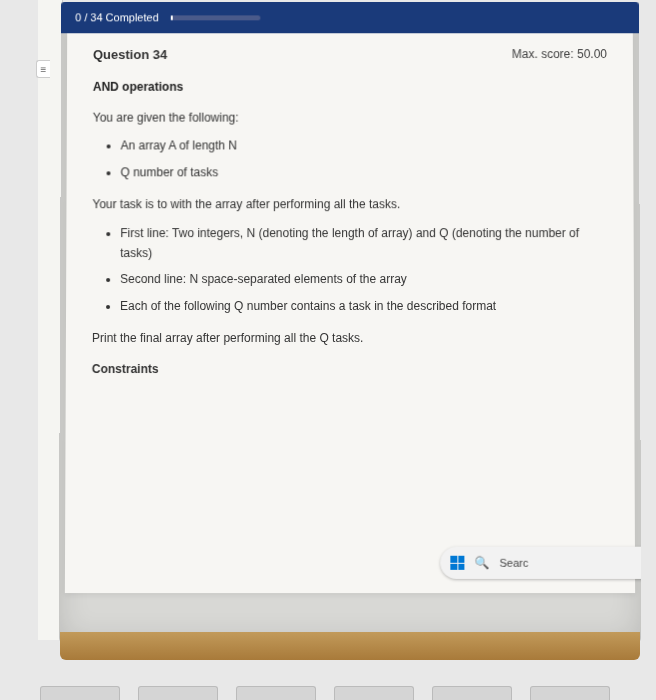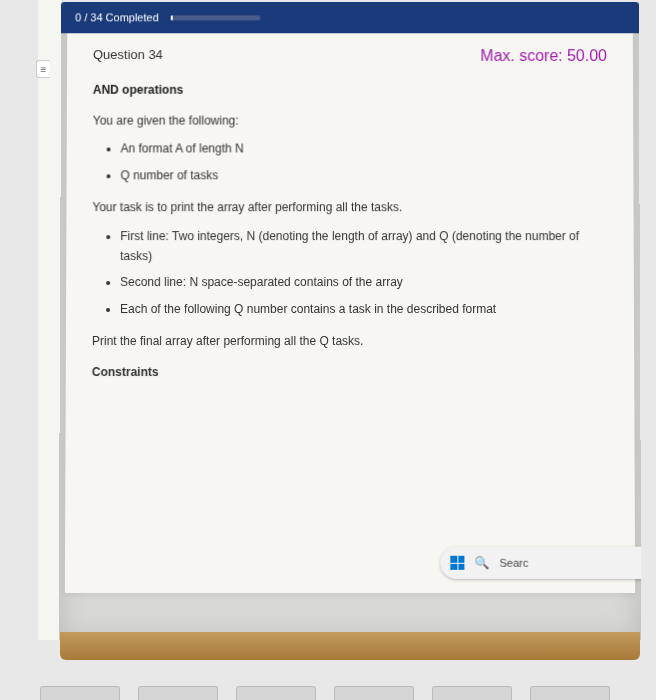--- a/index.html
+++ b/index.html
@@ -65,22 +65,22 @@
       box-shadow: 0 2px 6px rgba(0,0,0,0.08);
     }
     .qheader {
       display: flex;
       justify-content: space-between;
       align-items: flex-start;
       font-size: 13px;
       color: #333;
       padding-bottom: 12px;
     }
-    .qlabel { font-weight: 400; }
-    .maxscore { color: #a21caf; font-size: 16px; }
+    .qlabel { font-weight: 700; }
+    .maxscore { color: #404040; font-size: 12px; }
     .section-title {
       font-weight: 700;
       font-size: 12px;
       color: #222;
       margin: 6px 0 14px 0;
     }
     .body-text {
       font-size: 12px;
       color: #333;
       line-height: 1.7;
@@ -186,31 +186,31 @@
       <span class="qlabel">Question  34</span>
       <span class="maxscore">Max. score: 50.00</span>
     </div>
 
     <div class="section-title">AND operations</div>
 
     <div class="body-text">
       <p>You are given the following:</p>
       <ul>
         <li>
-          <span>An format A of length N</span>
+          <span>An array A of length N</span>
         </li>
         <li>
           <span>Q number of tasks</span>
         </li>
       </ul>
-      <p>Your task is to print the array after performing all the tasks.</p>
+      <p>Your task is to with the array after performing all the tasks.</p>
 
       <ul>
         <li>First line: Two integers, N (denoting the length of array) and Q (denoting the number of tasks)</li>
-        <li>Second line: N space-separated contains of the array</li>
+        <li>Second line: N space-separated elements of the array</li>
         <li>Each of the following Q number contains a task in the described format</li>
       </ul>
 
       <p>Print the final array after performing all the Q tasks.</p>
 
       <div class="sub-heading">Constraints</div>
     </div>
   </div>
 
   <div class="taskbar">

